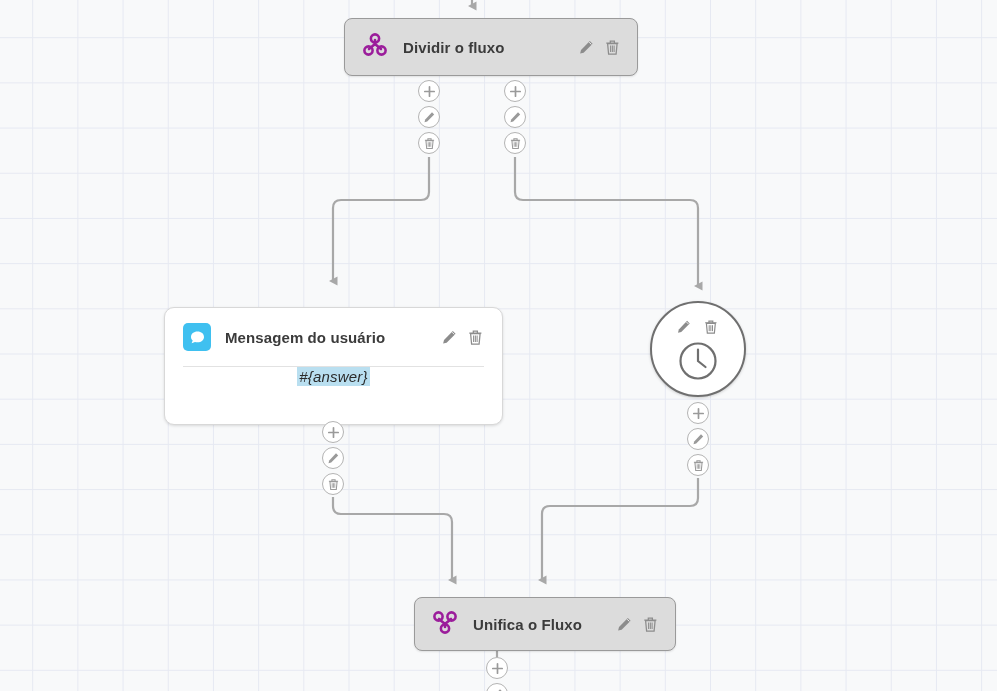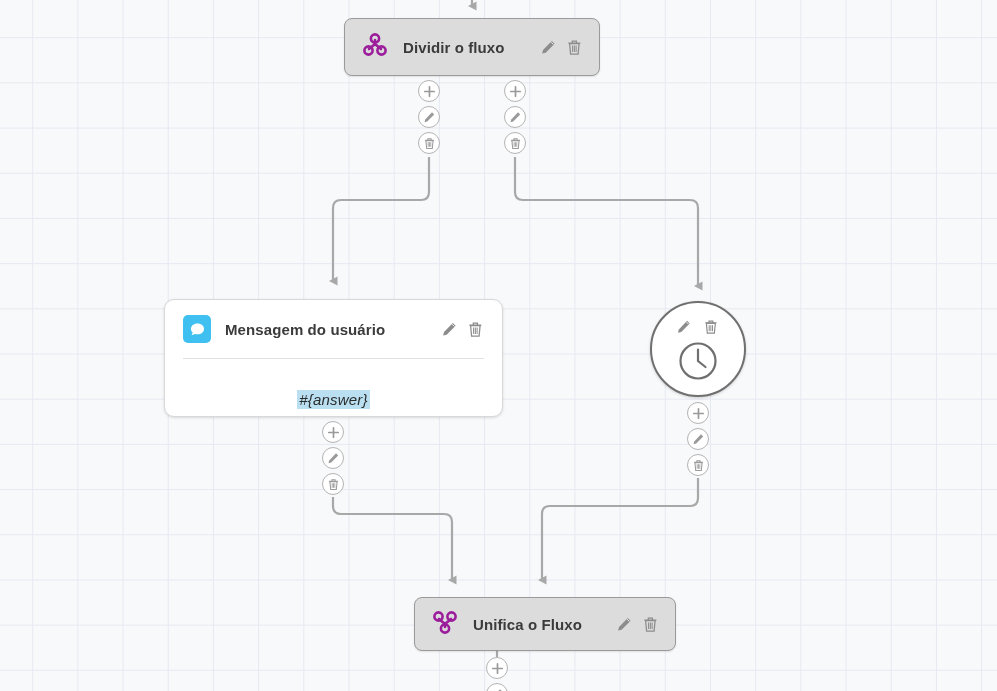--- a/index.html
+++ b/index.html
@@ -75,21 +75,21 @@
     letter-spacing: 0.1px;
   }
   .card-divider {
     height: 1px;
     background: #e2e2e2;
     margin: 0 18px;
   }
   .card-body {
     height: 50px;
     display: flex;
-    align-items: flex-end;
+    align-items: flex-start;
     justify-content: center;
   }
   .var-chip {
     font-size: 15px;
     font-style: italic;
     color: #2b2b2b;
     background: #b9dff0;
     padding: 1px 2px;
     letter-spacing: 0.2px;
   }
@@ -179,21 +179,21 @@
 
     <path d="M515,157 L515,192 Q515,200 523,200 L690,200 Q698,200 698,208 L698,286" stroke="#a8a8a8" stroke-width="2.2" fill="none" stroke-linejoin="round" marker-end="url(#arrow)"></path>
 
     <path d="M333,497 L333,506 Q333,514 341,514 L444,514 Q452,514 452,522 L452,580" stroke="#a8a8a8" stroke-width="2.2" fill="none" stroke-linejoin="round" marker-end="url(#arrow)"></path>
 
     <path d="M698,478 L698,498 Q698,506 690,506 L550,506 Q542,506 542,514 L542,580" stroke="#a8a8a8" stroke-width="2.2" fill="none" stroke-linejoin="round" marker-end="url(#arrow)"></path>
 
     <path d="M497,648 L497,657" stroke="#a8a8a8" stroke-width="2.2" fill="none"></path>
   </svg>
 
-  <div class="node gate-node" style="left:344px; top:18px; width:256px; height:58px;">
+  <div class="node gate-node" style="left:344px; top:18px; width:294px; height:58px;">
     <span class="gate-icon">
       <svg width="28" height="28" viewBox="0 0 28 28">
         <path d="M14,9 L14,13 M14,13 L8,18 M14,13 L20,18" stroke="#9b1d9b" stroke-width="2.6" fill="none" stroke-linecap="round"></path>
         <circle cx="14" cy="7.5" r="4.1" fill="none" stroke="#9b1d9b" stroke-width="2.6"></circle>
         <circle cx="7.5" cy="19.5" r="4.1" fill="none" stroke="#9b1d9b" stroke-width="2.6"></circle>
         <circle cx="20.5" cy="19.5" r="4.1" fill="none" stroke="#9b1d9b" stroke-width="2.6"></circle>
       </svg>
     </span>
     <span class="gate-title">Dividir o fluxo</span>
     <span class="hdr-actions">
@@ -246,21 +246,21 @@
     </span>
     <span class="act-circle">
       <svg width="13" height="13" viewBox="0 0 13 13">
         <path d="M2.9,3.6 L10.1,3.6 L9.3,11.4 L3.7,11.4 Z" fill="none" stroke="#9a9a9a" stroke-width="1.05"></path>
         <path d="M1.9,3.2 L11.1,3.2 M4.9,3.0 L4.9,1.8 L8.1,1.8 L8.1,3.0" stroke="#9a9a9a" stroke-width="1.05" fill="none"></path>
         <path d="M5.2,5.2 L5.2,9.8 M6.5,5.2 L6.5,9.8 M7.8,5.2 L7.8,9.8" stroke="#9a9a9a" stroke-width="0.85"></path>
       </svg>
     </span>
   </div>
 
-  <div class="node card-node" style="left:164px; top:299px; width:339px; height:118px;">
+  <div class="node card-node" style="left:164px; top:307px; width:339px; height:118px;">
     <div class="card-header">
       <span class="chat-icon-box">
         <svg width="17" height="17" viewBox="0 0 17 17">
           <path d="M8.5,2.6 C12.3,2.6 15.0,4.9 15.0,7.9 C15.0,10.9 12.3,13.2 8.5,13.2
                    C7.6,13.2 6.8,13.1 6.0,12.9 L2.6,14.3 L3.7,11.5
                    C2.6,10.5 2.0,9.3 2.0,7.9 C2.0,4.9 4.7,2.6 8.5,2.6 Z" fill="#ffffff"></path>
         </svg>
       </span>
       <span class="card-title">Mensagem do usuário</span>
       <span class="hdr-actions">

